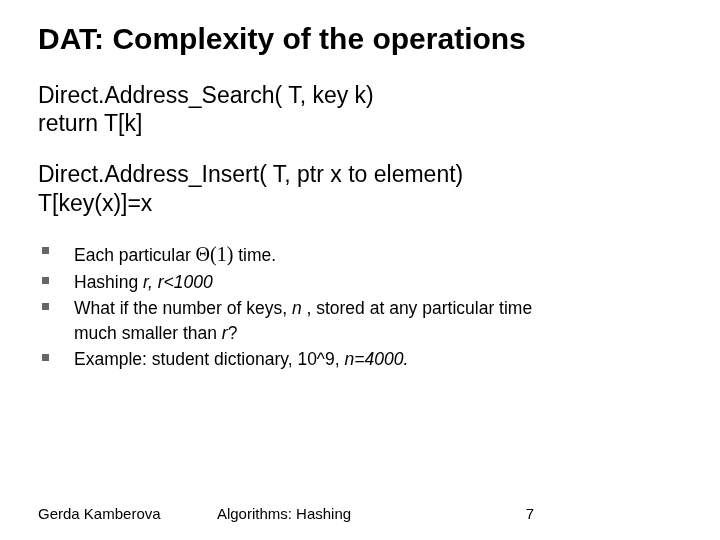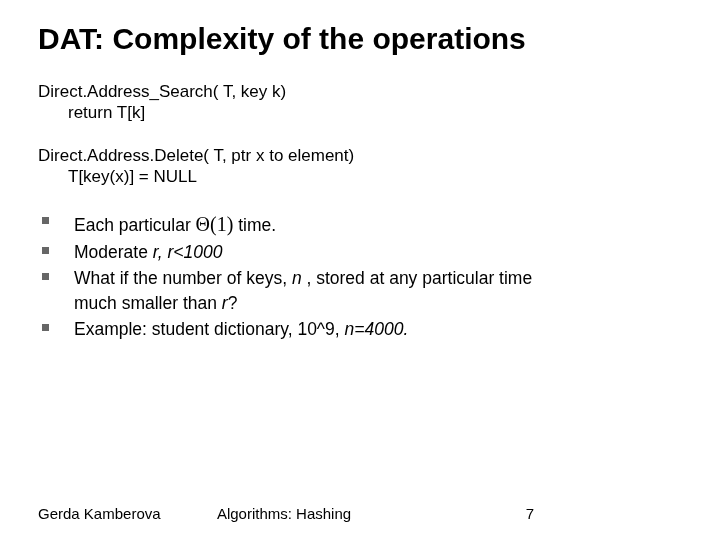--- a/index.html
+++ b/index.html
@@ -19,26 +19,25 @@
     box-sizing: border-box;
     padding: 22px 34px 0 38px;
   }
   .title {
     font-size: 30px;
     font-weight: bold;
     line-height: 1.15;
     margin-bottom: 24px;
   }
   .block {
-    font-size: 17px;
+    font-size: 23px;
     line-height: 1.25;
     margin-bottom: 22px;
   }
   .indent {
-    margin-left: 30px;
   }
   .bullet-list {
     list-style: none;
     padding: 0;
     margin: 0 0 0 2px;
   }
   .bullet-list li {
     position: relative;
     padding-left: 34px;
     font-size: 17.5px;
@@ -86,33 +85,31 @@
 <div class="slide">
 
   <div class="title">DAT: Complexity of the operations</div>
 
   <div class="block">
     <div>Direct.Address_Search( T, key k)</div>
     <div class="indent">return T[k]</div>
   </div>
 
   <div class="block">
+    <div>Direct.Address_Insert( T, ptr x to element)</div>
+    <div class="indent">T[key(x)]=x</div>
   </div>
 
-  <div class="block">
-    <div>Direct.Address.Delete( T, ptr x to element)</div>
-    <div class="indent">T[key(x)] = NULL</div>
-  </div>
 
   <ul class="bullet-list">
     <li>
       <span>Each particular </span><span class="theta">Θ(1)</span><span>   time.</span>
     </li>
     <li>
-      <span>Moderate </span><span class="italic">r, r&lt;1000</span>
+      <span>Hashing </span><span class="italic">r, r&lt;1000</span>
     </li>
     <li>
       <span>What if the number of keys, </span><span class="italic">n</span><span> , stored at any particular time much smaller than </span><span class="italic">r</span><span>?</span>
     </li>
     <li>
       <span>Example: student dictionary, 10^9, </span><span class="italic">n=4000.</span>
     </li>
   </ul>
 
   <div class="footer">

